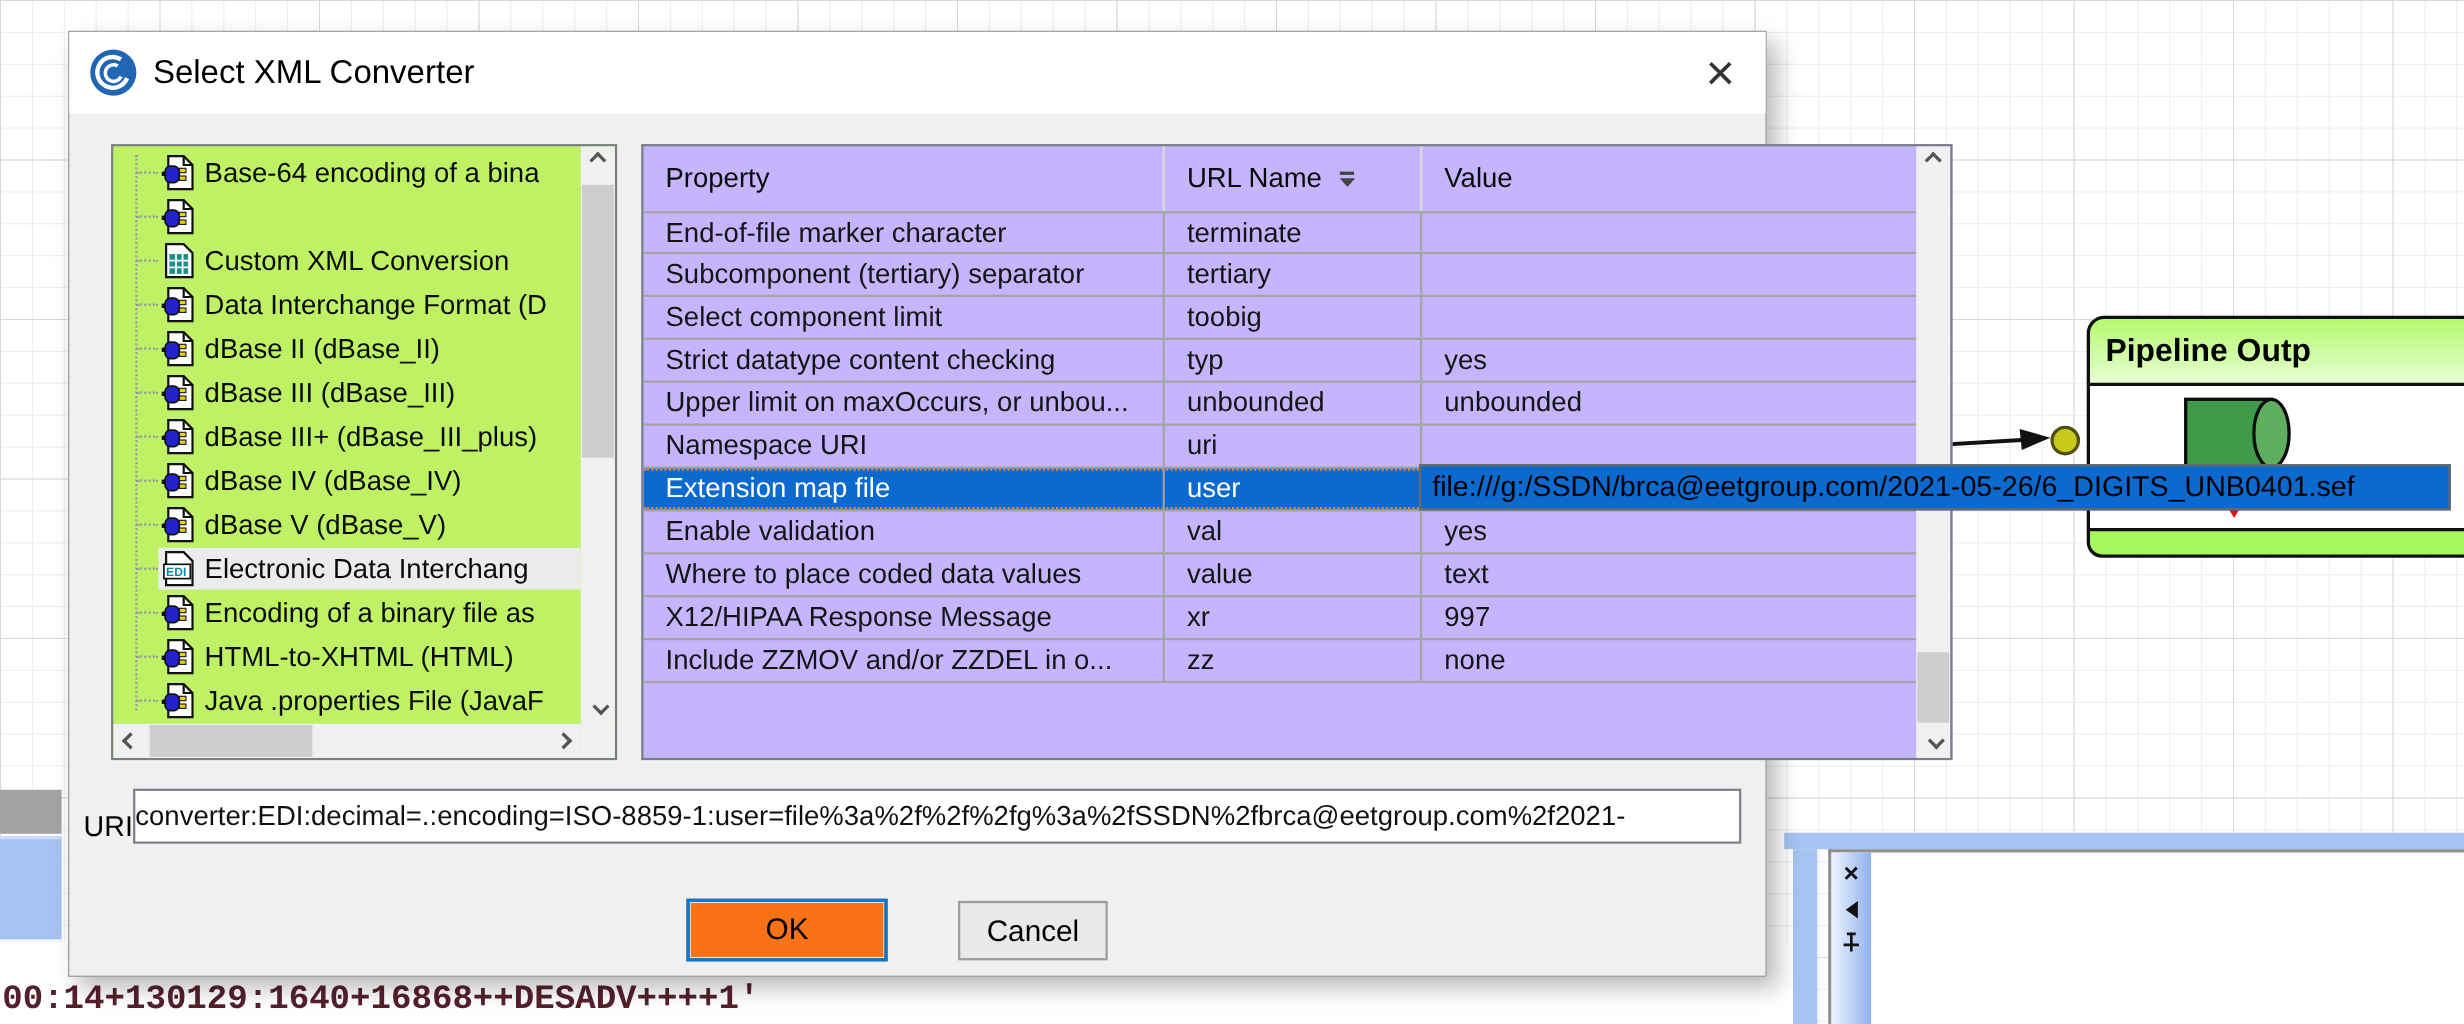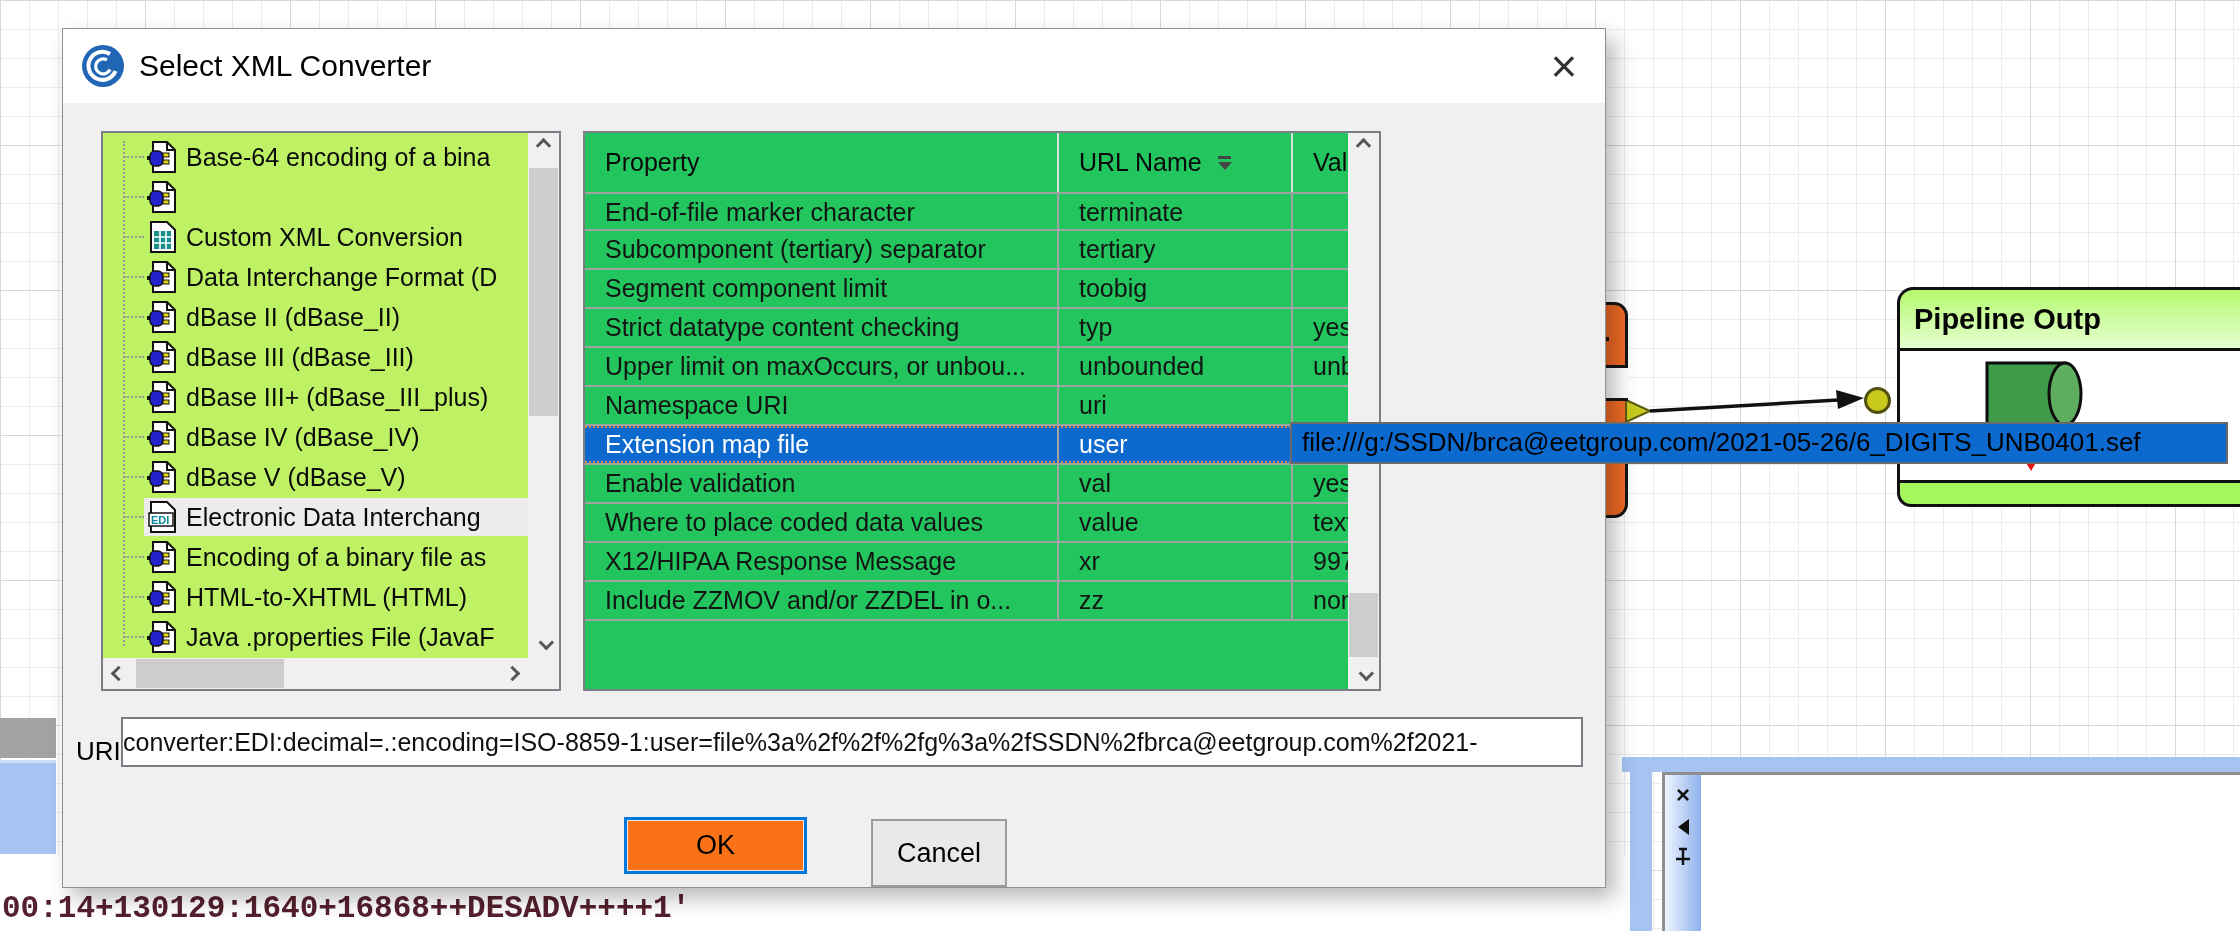--- a/index.html
+++ b/index.html
@@ -81,22 +81,22 @@
   .chev.down { transform:rotate(-45deg) translate(2px,2px); }
   .chev.left { transform:rotate(45deg); }
   .chev.right { transform:rotate(-135deg); }
   .sb-thumb { position:absolute; left:1px; width:29px; background:#cdcdcd; }
   .sb-thumb.h { top:1px; height:29px; left:auto; width:auto; }
 
   .tree-vsb { right:0; top:0; width:31px; height:525px; }
   .tree-hsb { left:0; bottom:0; height:31px; width:425px; }
   .tree-corner { position:absolute; right:0; bottom:0; width:31px; height:31px; background:#f0f0f0; }
 
-  .table-box { position:absolute; left:520px; top:102px; width:798px; height:560px;
-    background:#22c55e; border:2px solid #7a7e87; overflow:hidden; }
+  .table-box { position:absolute; left:520px; top:102px; width:1192px; height:560px;
+    background:#c4b5fd; border:2px solid #7a7e87; overflow:hidden; }
   .thead { display:flex; height:59px; align-items:center; }
   .th { font-size:25px; color:#0a0a0a; padding-left:20px; white-space:nowrap; overflow:hidden;
     display:flex; align-items:center; height:100%; }
   .c-prop { width:474px; flex:none; }
   .c-url  { width:234px; flex:none; }
   .c-val  { width:250px; flex:none; }
   .th.c-prop, .th.c-url { border-right:2px solid #dcdcdc; }
   .sortglyph { display:inline-flex; flex-direction:column; align-items:center; margin-left:16px; }
   .sortglyph .sbar { width:13px; height:3px; background:#444; margin-bottom:3px; }
   .sortglyph .stri { width:0; height:0; border-left:7px solid transparent; border-right:7px solid transparent;
@@ -113,21 +113,21 @@
 
   .uri-label { position:absolute; left:13px; top:700px; height:44px; line-height:44px; font-size:26px; color:#000; }
   .uri-field { position:absolute; left:58px; top:688px; width:1462px; height:50px; background:#fff;
     border:2px solid #7a7e87; font-size:25px; line-height:46px; color:#101010;
     white-space:nowrap; overflow:hidden; }
 
   .btn { position:absolute; display:flex; align-items:center; justify-content:center;
     font-size:27px; color:#000; }
   .btn-ok { left:561px; top:788px; width:183px; height:57px; background:#f97316;
     border:3px solid #0078d7; box-shadow:inset 0 0 0 1px #e9e9e9; }
-  .btn-cancel { left:808px; top:790px; width:136px; height:68px; background:#e9e9e9;
+  .btn-cancel { left:808px; top:790px; width:136px; height:54px; background:#e9e9e9;
     border:2px solid #9c9c9c; }
 
   .value-overlay { left:1290px; top:422px; width:938px; height:42px; background:#0c6ace;
     border:2px solid #6a6a6a; color:#000000; font-size:26px; line-height:37px; padding-left:10px;
     white-space:nowrap; overflow:hidden; z-index:30; }
 </style>
 </head>
 <body>
 
 <div id="stage">
@@ -458,21 +458,21 @@
     <div class="tc c-val"></div>
   </div>
 
   <div class="trow">
     <div class="tc c-prop">Subcomponent (tertiary) separator</div>
     <div class="tc c-url">tertiary</div>
     <div class="tc c-val"></div>
   </div>
 
   <div class="trow">
-    <div class="tc c-prop">Segment component limit</div>
+    <div class="tc c-prop">Select component limit</div>
     <div class="tc c-url">toobig</div>
     <div class="tc c-val"></div>
   </div>
 
   <div class="trow">
     <div class="tc c-prop">Strict datatype content checking</div>
     <div class="tc c-url">typ</div>
     <div class="tc c-val">yes</div>
   </div>
 

